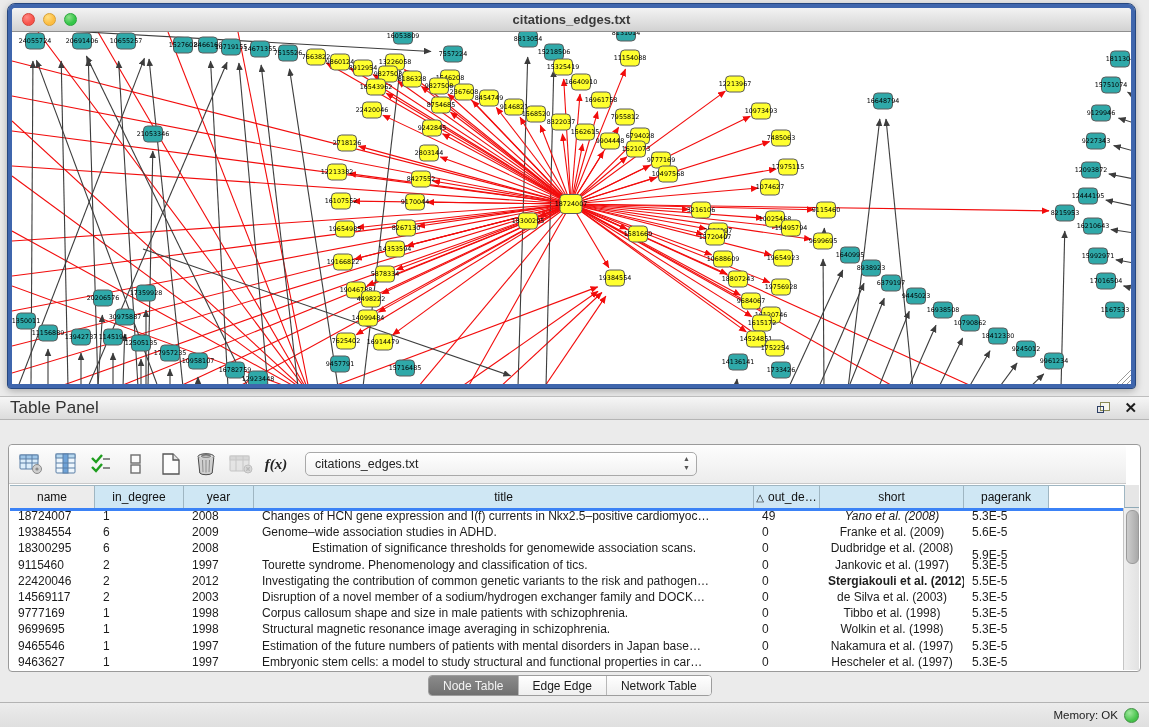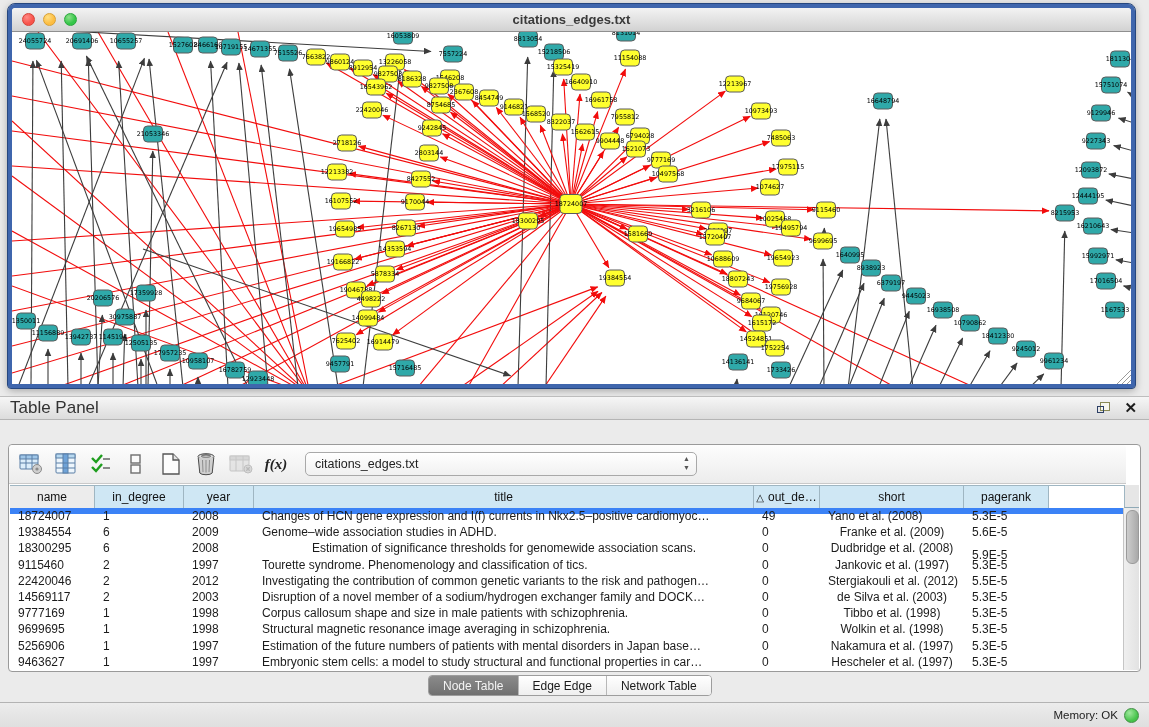--- a/index.html
+++ b/index.html
@@ -24,21 +24,21 @@
   .close-x{font-size:15px;font-weight:bold;color:#1d1d1d;line-height:12px;}
   .panel{position:absolute;left:8px;top:444px;width:1133px;height:228px;background:#fff;border:1px solid #9a9a9a;border-radius:4px;box-sizing:border-box;}
   .toolbar{position:absolute;left:0;top:0;right:14px;height:38px;background:linear-gradient(#fdfdfd,#ececec);border-bottom:1px solid #c9c9c9;border-radius:4px 4px 0 0;display:flex;align-items:center;}
   .tb-ico{width:26px;height:24px;margin-left:9px;display:flex;align-items:center;justify-content:center;}
   .fx{font-family:"Liberation Serif",serif;font-style:italic;font-weight:bold;font-size:15px;color:#222;}
   .combo{margin-left:16px;width:390px;height:22px;border:1px solid #a9a9a9;border-radius:5px;background:linear-gradient(#ffffff,#f1f1f1);display:flex;align-items:center;font-size:12.5px;color:#222;position:relative;}
   .combo .val{margin-left:9px;}
   .combo .stepper{position:absolute;right:6px;top:1px;font-size:7px;color:#555;line-height:9px;text-align:center;}
   
   .grid{position:absolute;left:1px;top:40px;right:1px;bottom:1px;overflow:hidden;background:#fff;}
-  .hdr-row{display:flex;height:22px;border-top:1px solid #9fb6c2;border-bottom:6px solid #3b82f6;}
+  .hdr-row{display:flex;height:22px;border-top:1px solid #9fb6c2;border-bottom:3px solid #3b82f6;}
   .hdr{box-sizing:border-box;border-right:1px solid #9fb6c2;font-size:12px;color:#111;display:flex;align-items:center;justify-content:center;background:#ececec;overflow:hidden;white-space:nowrap;}
   .hdr.tinted{background:#cfe7f4;}
   .hdr .tri{font-size:10px;margin-right:4px;}
   .rows{position:absolute;left:0;top:23px;right:15px;bottom:0;}
   .trow{display:flex;height:16.2px;font-size:12px;color:#1c1c1c;align-items:center;}
   .cell{box-sizing:border-box;padding:0 8px;overflow:hidden;white-space:nowrap;}
   .vscroll{position:absolute;right:0;top:23px;width:15px;bottom:0;background:linear-gradient(90deg,#efefef,#e2e2e2);border-left:1px solid #c5c5c5;}
   .vthumb{position:absolute;left:1.5px;top:2px;width:11px;height:52px;border-radius:6px;background:linear-gradient(90deg,#cdcdcd,#a9a9a9);border:1px solid #9a9a9a;}
   .scroll-corner{position:absolute;right:1px;top:40px;width:15px;height:23px;background:#e6e6e6;border-left:1px solid #9fb6c2;border-bottom:1px solid #8fa9b6;box-sizing:border-box;}
   
@@ -802,21 +802,21 @@
         <div class="hdr tinted" style="width: 144px;">short</div>
         <div class="hdr tinted" style="width: 85px;">pagerank</div>
       </div>
     <div class="rows" id="rows">
         <div class="trow">
           <div class="cell" style="width: 85px; text-align: left;">18724007</div>
           <div class="cell" style="width: 89px; text-align: left;">1</div>
           <div class="cell" style="width: 70px; text-align: left;">2008</div>
           <div class="cell" style="width: 500px; text-align: left;">Changes of HCN gene expression and I(f) currents in Nkx2.5–positive cardiomyoc…</div>
           <div class="cell" style="width: 66px; text-align: left;">49</div>
-          <div class="cell" style="width: 144px; text-align: left;">Yano et al. (2008)</div>
+          <div class="cell" style="width: 144px; text-align: center; font-style: italic;">Yano et al. (2008)</div>
           <div class="cell" style="width: 85px; text-align: left;">5.3E-5</div>
         </div>
         <div class="trow">
           <div class="cell" style="width: 85px; text-align: left;">19384554</div>
           <div class="cell" style="width: 89px; text-align: left;">6</div>
           <div class="cell" style="width: 70px; text-align: left;">2009</div>
           <div class="cell" style="width: 500px; text-align: left;">Genome–wide association studies in ADHD.</div>
           <div class="cell" style="width: 66px; text-align: left;">0</div>
           <div class="cell" style="width: 144px; text-align: center;">Franke et al. (2009)</div>
           <div class="cell" style="width: 85px; text-align: left;">5.6E-5</div>
@@ -838,21 +838,21 @@
           <div class="cell" style="width: 66px; text-align: left;">0</div>
           <div class="cell" style="width: 144px; text-align: center;">Jankovic et al. (1997)</div>
           <div class="cell" style="width: 85px; text-align: left;">5.3E-5</div>
         </div>
         <div class="trow">
           <div class="cell" style="width: 85px; text-align: left;">22420046</div>
           <div class="cell" style="width: 89px; text-align: left;">2</div>
           <div class="cell" style="width: 70px; text-align: left;">2012</div>
           <div class="cell" style="width: 500px; text-align: left;">Investigating the contribution of common genetic variants to the risk and pathogen…</div>
           <div class="cell" style="width: 66px; text-align: left;">0</div>
-          <div class="cell" style="width: 144px; text-align: left;">Stergiakouli et al. (2012)</div>
+          <div class="cell" style="width: 144px; text-align: left; font-weight: bold;">Stergiakouli et al. (2012)</div>
           <div class="cell" style="width: 85px; text-align: left;">5.5E-5</div>
         </div>
         <div class="trow">
           <div class="cell" style="width: 85px; text-align: left;">14569117</div>
           <div class="cell" style="width: 89px; text-align: left;">2</div>
           <div class="cell" style="width: 70px; text-align: left;">2003</div>
           <div class="cell" style="width: 500px; text-align: left;">Disruption of a novel member of a sodium/hydrogen exchanger family and DOCK…</div>
           <div class="cell" style="width: 66px; text-align: left;">0</div>
           <div class="cell" style="width: 144px; text-align: center;">de Silva et al. (2003)</div>
           <div class="cell" style="width: 85px; text-align: left;">5.3E-5</div>
@@ -869,21 +869,21 @@
         <div class="trow">
           <div class="cell" style="width: 85px; text-align: left;">9699695</div>
           <div class="cell" style="width: 89px; text-align: left;">1</div>
           <div class="cell" style="width: 70px; text-align: left;">1998</div>
           <div class="cell" style="width: 500px; text-align: left;">Structural magnetic resonance image averaging in schizophrenia.</div>
           <div class="cell" style="width: 66px; text-align: left;">0</div>
           <div class="cell" style="width: 144px; text-align: center;">Wolkin et al. (1998)</div>
           <div class="cell" style="width: 85px; text-align: left;">5.3E-5</div>
         </div>
         <div class="trow">
-          <div class="cell" style="width: 85px; text-align: left;">5256906</div>
+          <div class="cell" style="width: 85px; text-align: left;">9465546</div>
           <div class="cell" style="width: 89px; text-align: left;">1</div>
           <div class="cell" style="width: 70px; text-align: left;">1997</div>
           <div class="cell" style="width: 500px; text-align: left;">Estimation of the future numbers of patients with mental disorders in Japan base…</div>
           <div class="cell" style="width: 66px; text-align: left;">0</div>
           <div class="cell" style="width: 144px; text-align: center;">Nakamura et al. (1997)</div>
           <div class="cell" style="width: 85px; text-align: left;">5.3E-5</div>
         </div>
         <div class="trow">
           <div class="cell" style="width: 85px; text-align: left;">9463627</div>
           <div class="cell" style="width: 89px; text-align: left;">1</div>

